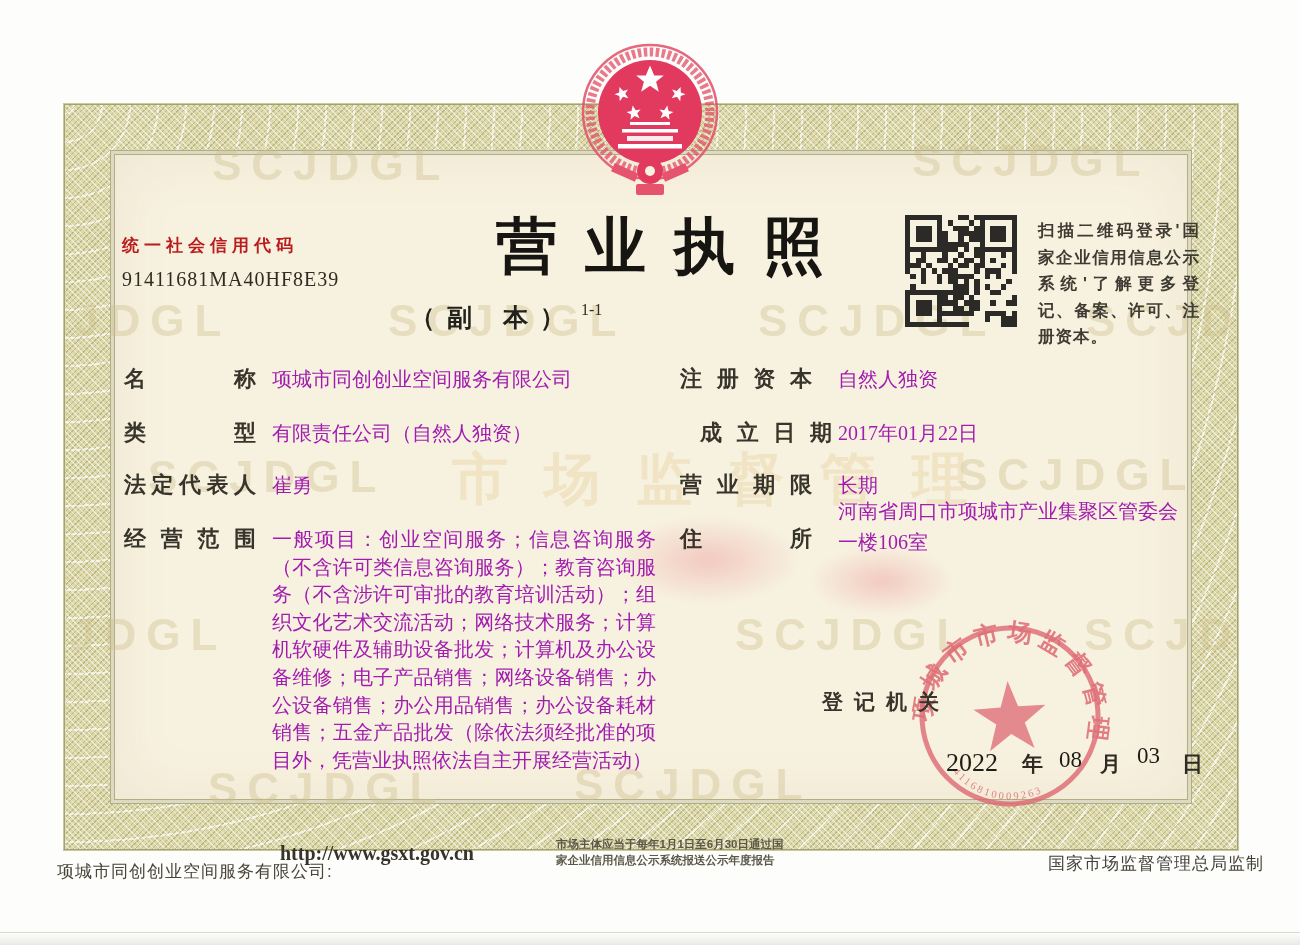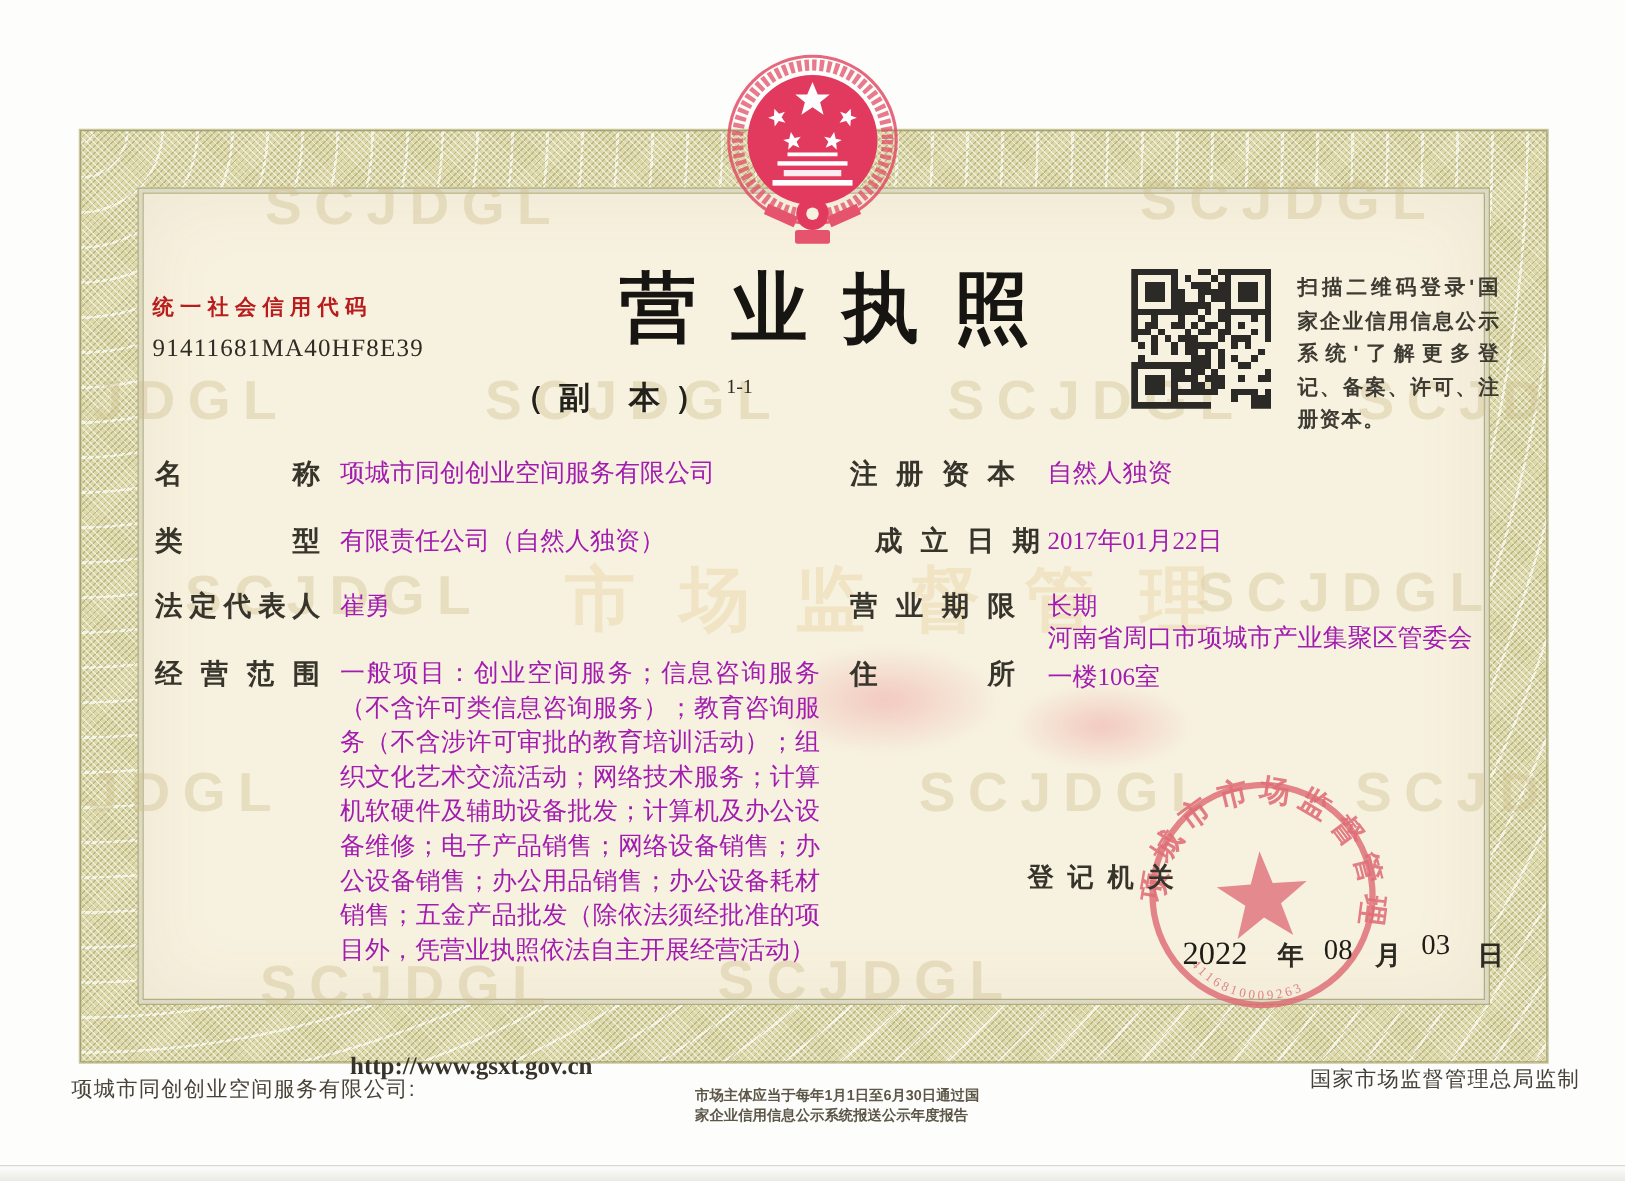--- a/index.html
+++ b/index.html
@@ -100,21 +100,21 @@
   .d-mu { margin-left:18px; }
   .d-d  { margin-left:16px; font-size:23px; position:relative; top:-9px; }
   .d-du { margin-left:22px; }
 
   .seal { position:absolute; left:910px; top:616px; z-index:5; opacity:.92; }
 
   
   .site-label { position:absolute; left:57px; top:860px; font-size:17px; color:#49443a; letter-spacing:1px; }
   .site-url   { position:absolute; left:280px; top:842px; font-family:"Liberation Serif", serif;
     font-size:20px; font-weight:600; color:#37332b; }
-  .annual { position:absolute; left:556px; top:870px; width:230px; font-size:11.5px; font-weight:700;
+  .annual { position:absolute; left:556px; top:837px; width:230px; font-size:11.5px; font-weight:700;
     line-height:15.5px; color:#5c5748; }
   .publisher { position:absolute; left:1048px; top:852px; font-size:17px; color:#45413a; letter-spacing:1px; }
 </style>
 </head>
 <body>
 
 <div class="sheet">
 
   <div class="panel">
     <div class="inner"></div>

